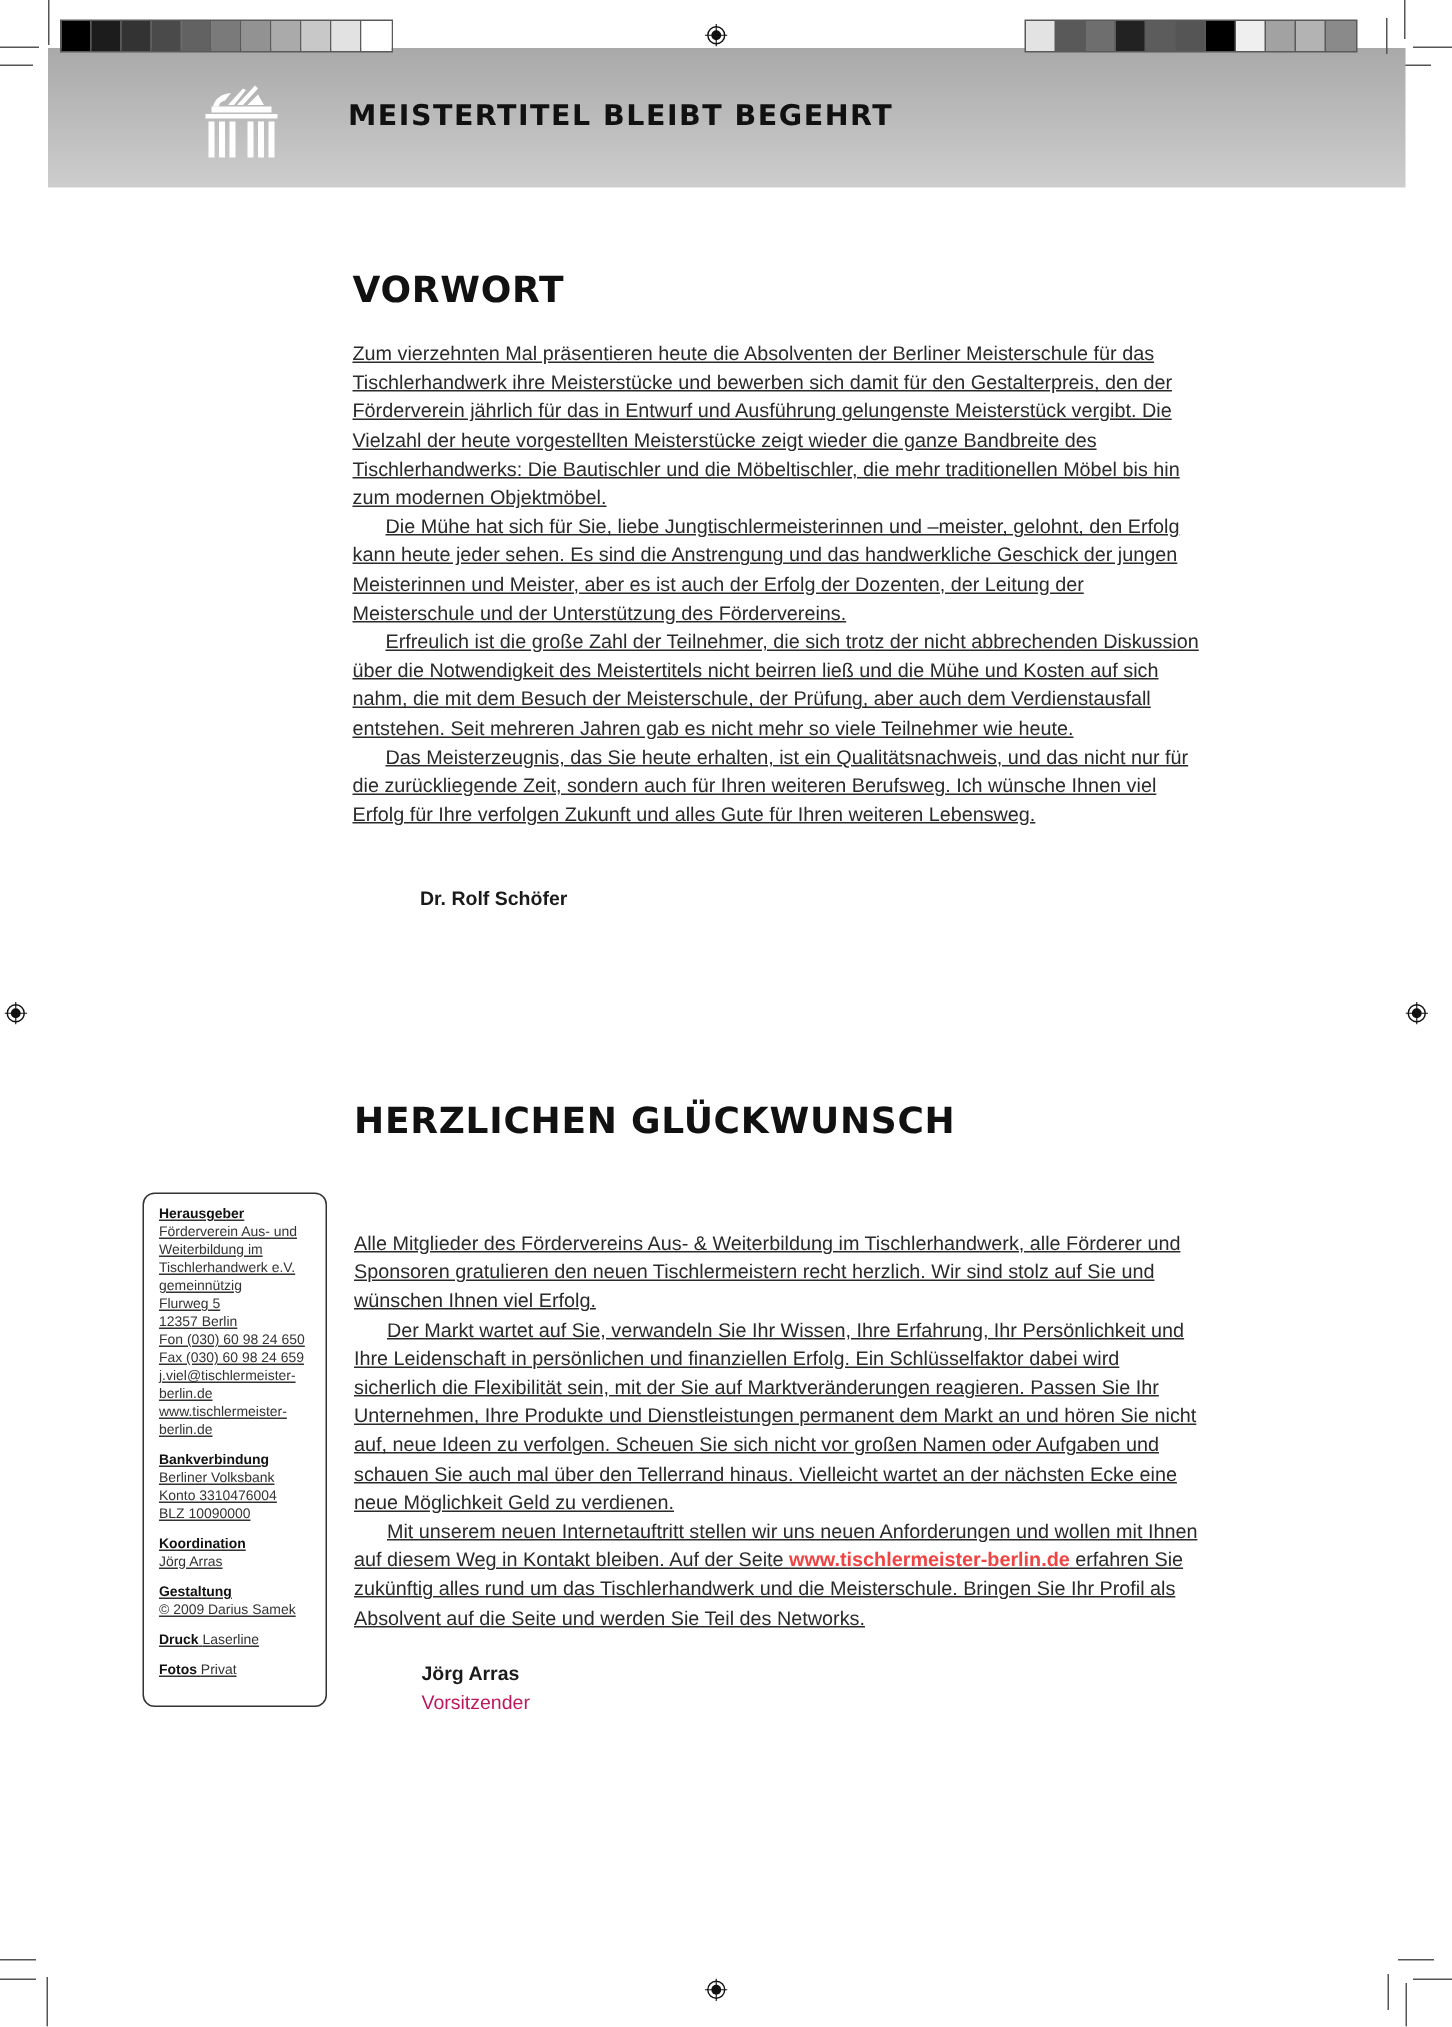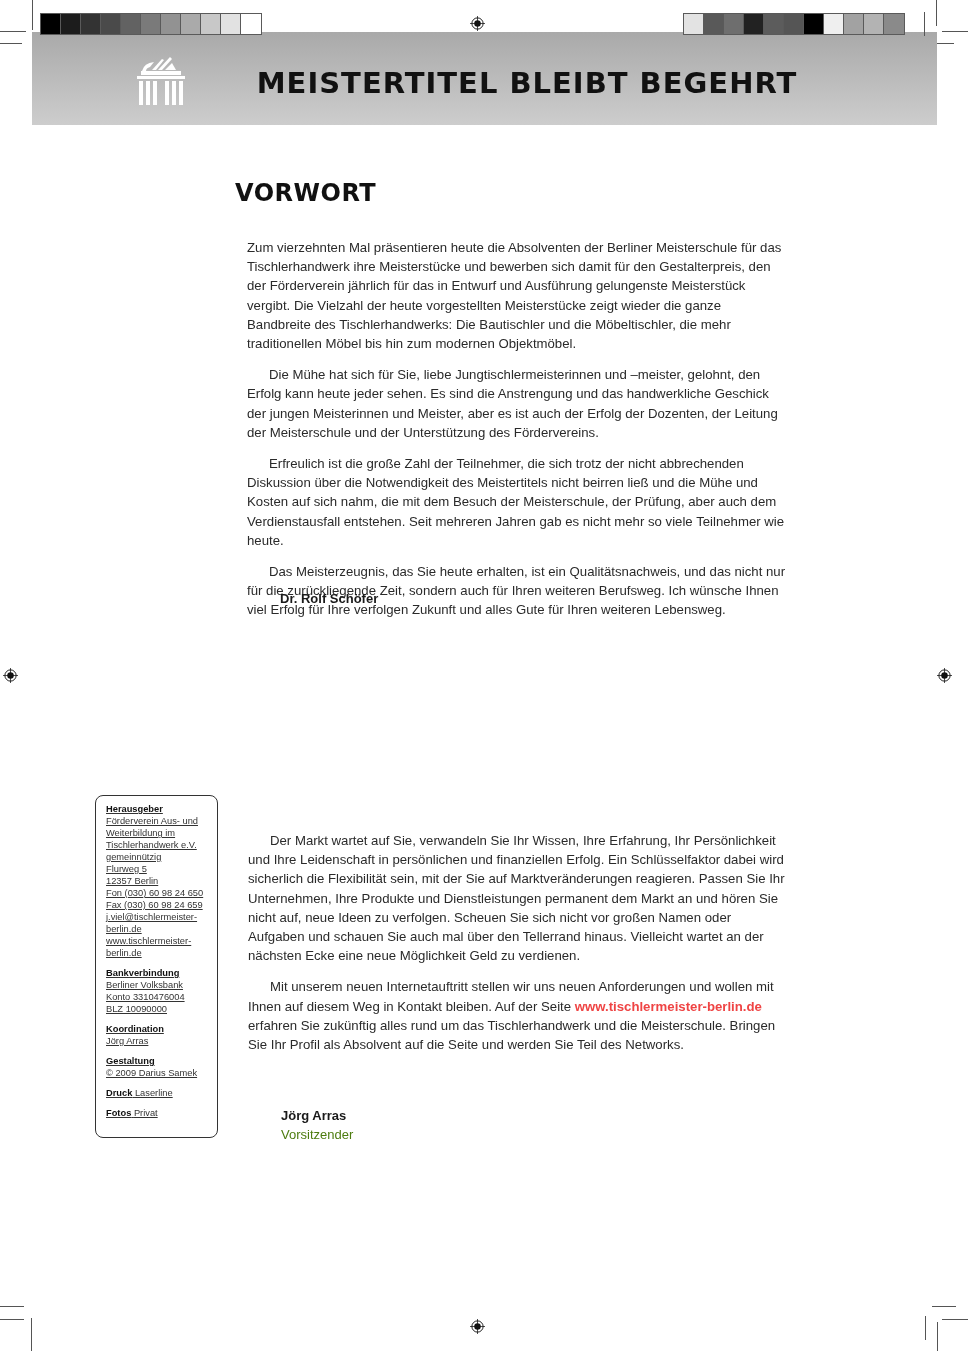--- a/index.html
+++ b/index.html
@@ -14,30 +14,30 @@
     background: linear-gradient(#a9a9a9, #cdcdcd);
   }
   .colorbar { top: 13px; height: 20px; display: flex; border: 1px solid #5a5a5a; }
   .colorbar .sw { width: 20px; height: 20px; border-right: 1px solid #5a5a5a; box-sizing: border-box; }
   .colorbar .sw:last-child { border-right: none; }
   .cb-left { left: 40px; }
   .cb-right { left: 683px; }
   .crop { background: #555; }
   .reg { width: 15px; height: 15px; }
   .header-title {
-    left: 232px; top: 66px; width: 590px; text-align: center;
-    font-size: 29px; font-weight: bold; letter-spacing: 1px; color: #111;
+    left: 232px; top: 66px; width: 590px; 
+    font-size: 19px; font-weight: bold; letter-spacing: 1px; color: #111;
   }
   .logo { left: 132px; top: 55px; width: 56px; height: 54px; }
   .h1 { font-weight: bold; font-size: 24px; color: #111; letter-spacing: 0.5px; line-height: 25px; }
   .body-text {
     font-family: "Liberation Sans", sans-serif;
     font-size: 13.2px; line-height: 19.2px; color: #2a2a2a; width: 565px;
   }
-  .body-text p { margin: 12px; text-indent: 22px; }
+  .body-text p { margin: 0; text-indent: 22px; text-decoration: underline; }
   .body-text p.first { text-indent: 0; }
   .sig { font-family: "Liberation Sans", sans-serif; font-size: 13px; line-height: 19.2px; color:#1a1a1a;padding-left:45px; }
   .sig b { font-weight: bold; }
   .infobox {
     left: 95px; top: 795px; width: 123px; height: 343px; box-sizing: border-box;
     border: 1.3px solid #333; border-radius: 8px;
     padding: 7px 4px 0 10px;
     font-family: "Liberation Sans", sans-serif; font-size: 9.3px; line-height: 12px; color: #333;
   }
   .infobox .sec { margin-bottom: 8px; text-decoration: underline; }
@@ -142,32 +142,34 @@
   <p>Die Mühe hat sich für Sie, liebe Jungtischlermeisterinnen und –meister, gelohnt, den Erfolg kann heute jeder sehen. Es sind die Anstrengung und das handwerkliche Geschick der jungen Meisterinnen und Meister, aber es ist auch der Erfolg der Dozenten, der Leitung der Meisterschule und der Unterstützung des Fördervereins.</p>
   <p>Erfreulich ist die große Zahl der Teilnehmer, die sich trotz der nicht abbrechenden Diskussion über die Notwendigkeit des Meistertitels nicht beirren ließ und die Mühe und Kosten auf sich nahm, die mit dem Besuch der Meisterschule, der Prüfung, aber auch dem Verdienstausfall entstehen. Seit mehreren Jahren gab es nicht mehr so viele Teilnehmer wie heute.</p>
   <p>Das Meisterzeugnis, das Sie heute erhalten, ist ein Qualitätsnachweis, und das nicht nur für die zurückliegende Zeit, sondern auch für Ihren weiteren Berufsweg. Ich wünsche Ihnen viel Erfolg für Ihre verfolgen Zukunft und alles Gute für Ihren weiteren Lebensweg.</p>
 </div>
 
 <div class="abs sig" style="left:235px;top:589px;">
   <b>Dr. Rolf Schöfer</b>
 </div>
 
 <div class="abs h1" style="left:236px;top:735px;">
+  <div>HERZLICHEN GLÜCKWUNSCH</div>
 </div>
 
 <div class="abs body-text" style="left:236px;top:819px;">
+  <p class="first">Alle Mitglieder des Fördervereins Aus- &amp; Weiterbildung im Tischlerhandwerk, alle Förderer und Sponsoren gratulieren den neuen Tischlermeistern recht herzlich. Wir sind stolz auf Sie und wünschen Ihnen viel Erfolg.</p>
   <p>Der Markt wartet auf Sie, verwandeln Sie Ihr Wissen, Ihre Erfahrung, Ihr Persönlichkeit und Ihre Leidenschaft in persönlichen und finanziellen Erfolg. Ein Schlüsselfaktor dabei wird sicherlich die Flexibilität sein, mit der Sie auf Marktveränderungen reagieren. Passen Sie Ihr Unternehmen, Ihre Produkte und Dienstleistungen permanent dem Markt an und hören Sie nicht auf, neue Ideen zu verfolgen. Scheuen Sie sich nicht vor großen Namen oder Aufgaben und schauen Sie auch mal über den Tellerrand hinaus. Vielleicht wartet an der nächsten Ecke eine neue Möglichkeit Geld zu verdienen.</p>
   <p>
     <span>Mit unserem neuen Internetauftritt stellen wir uns neuen Anforderungen und wollen mit Ihnen auf diesem Weg in Kontakt bleiben. Auf der Seite </span><b style="color:#ef4444;">www.tischlermeister-berlin.de</b><span> erfahren Sie zukünftig alles rund um das Tischlerhandwerk und die Meisterschule. Bringen Sie Ihr Profil als Absolvent auf die Seite und werden Sie Teil des Networks.</span>
   </p>
 </div>
 
 <div class="abs sig" style="left:236px;top:1106px;">
   <div><b>Jörg Arras</b></div>
-  <div style="color:#4d7c0f;">Vorsitzender</div>
+  <div style="color:#be185d;">Vorsitzender</div>
 </div>
 
 <div class="abs infobox">
   <div class="sec">
     <span class="lbl line">Herausgeber</span>
     <span class="line">Förderverein Aus- und</span>
     <span class="line">Weiterbildung im</span>
     <span class="line">Tischlerhandwerk e.V.</span>
     <span class="line">gemeinnützig</span>
     <span class="line">Flurweg 5</span>

